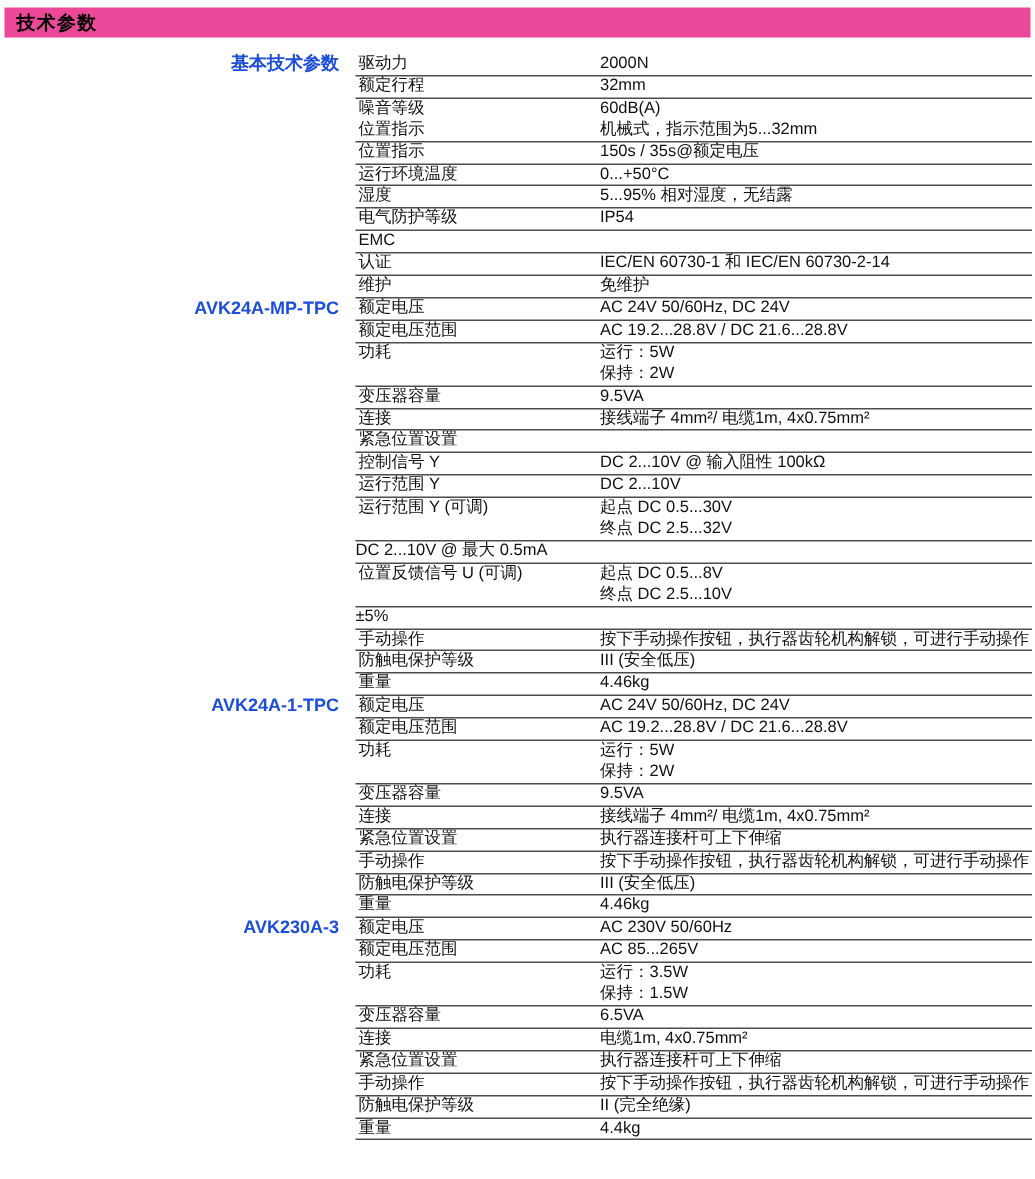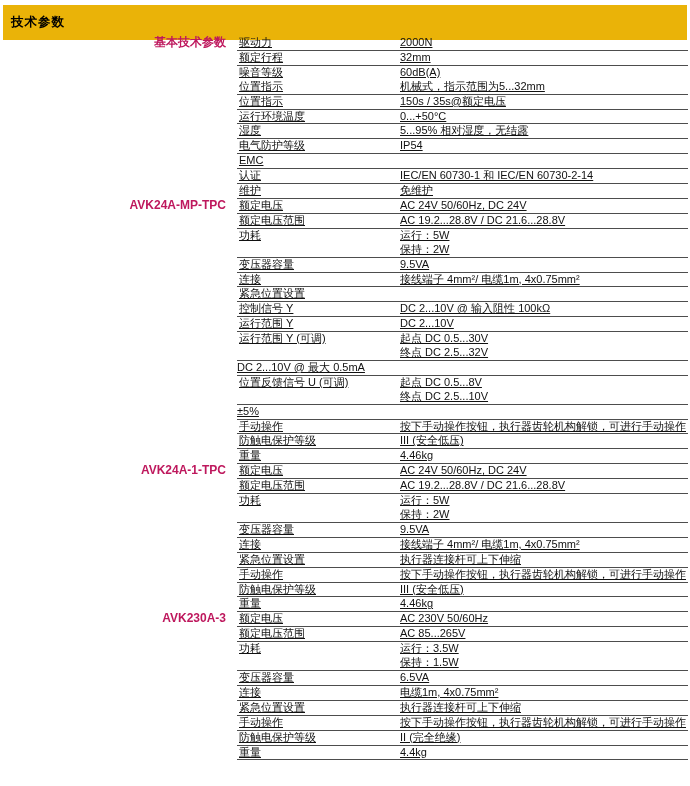--- a/index.html
+++ b/index.html
@@ -5,42 +5,42 @@
   html,body { margin:0; padding:0; background:#fff; }
   .page {
     position:relative;
     width:690px; height:786px;
     background:#ffffff;
     font-family:"Liberation Sans", sans-serif;
     color:#111;
     overflow:hidden;
   }
   .titlebar {
-    position:absolute; left:3px; right:3px; top:5px; height:35px;
-    background:#eab308;
+    position:absolute; left:3px; right:3px; top:5px; height:20px;
+    background:#ec4899;
     display:flex; align-items:center;
     padding-left:8px; box-sizing:border-box;
     font-size:12.5px; font-weight:bold; color:#000;
     letter-spacing:1px;
   }
   .content {
     position:absolute; top:36px; left:0; right:2px;
   }
   .section { display:flex; align-items:flex-start; }
   .section-label {
     width:237px; flex-shrink:0;
     box-sizing:border-box;
     padding-right:11px;
     text-align:right;
     font-size:12px; font-weight:bold;
     line-height:13.9px;
-    color:#be185d;
+    color:#1d4ed8;
     white-space:nowrap;
   }
-  .groups { flex:1; min-width:0;text-decoration:underline; }
+  .groups { flex:1; min-width:0; }
   .group { border-bottom:1px solid #4d4d4d; }
   .trow { display:flex; font-size:11px; line-height:13.9px; }
   .tname  { width:163px; flex-shrink:0; padding-left:2px; box-sizing:border-box; white-space:nowrap; }
   .tvalue { flex:1; white-space:nowrap; }
 </style>
 </head>
 <body>
 
 <div class="page">
   <div class="titlebar">

